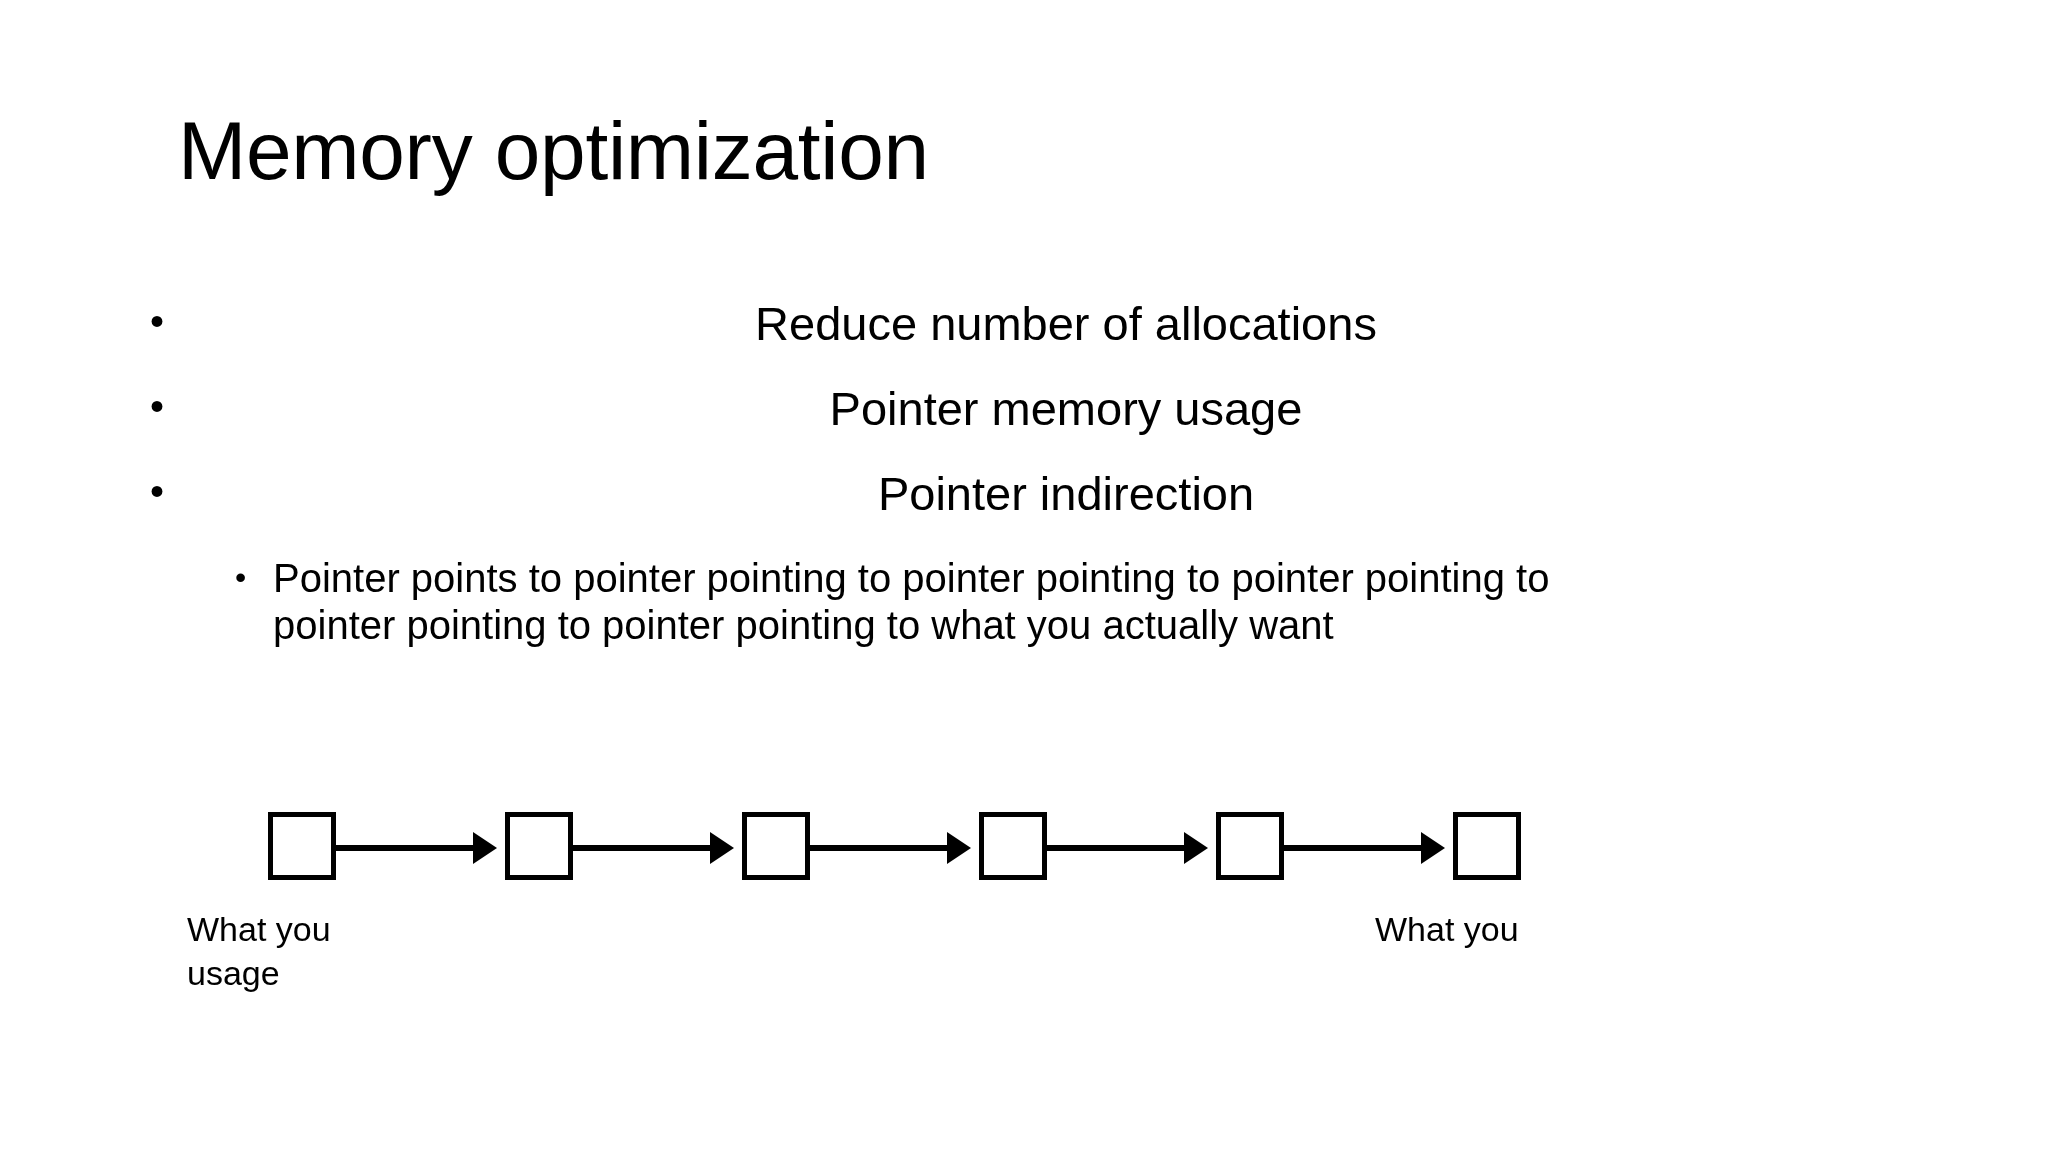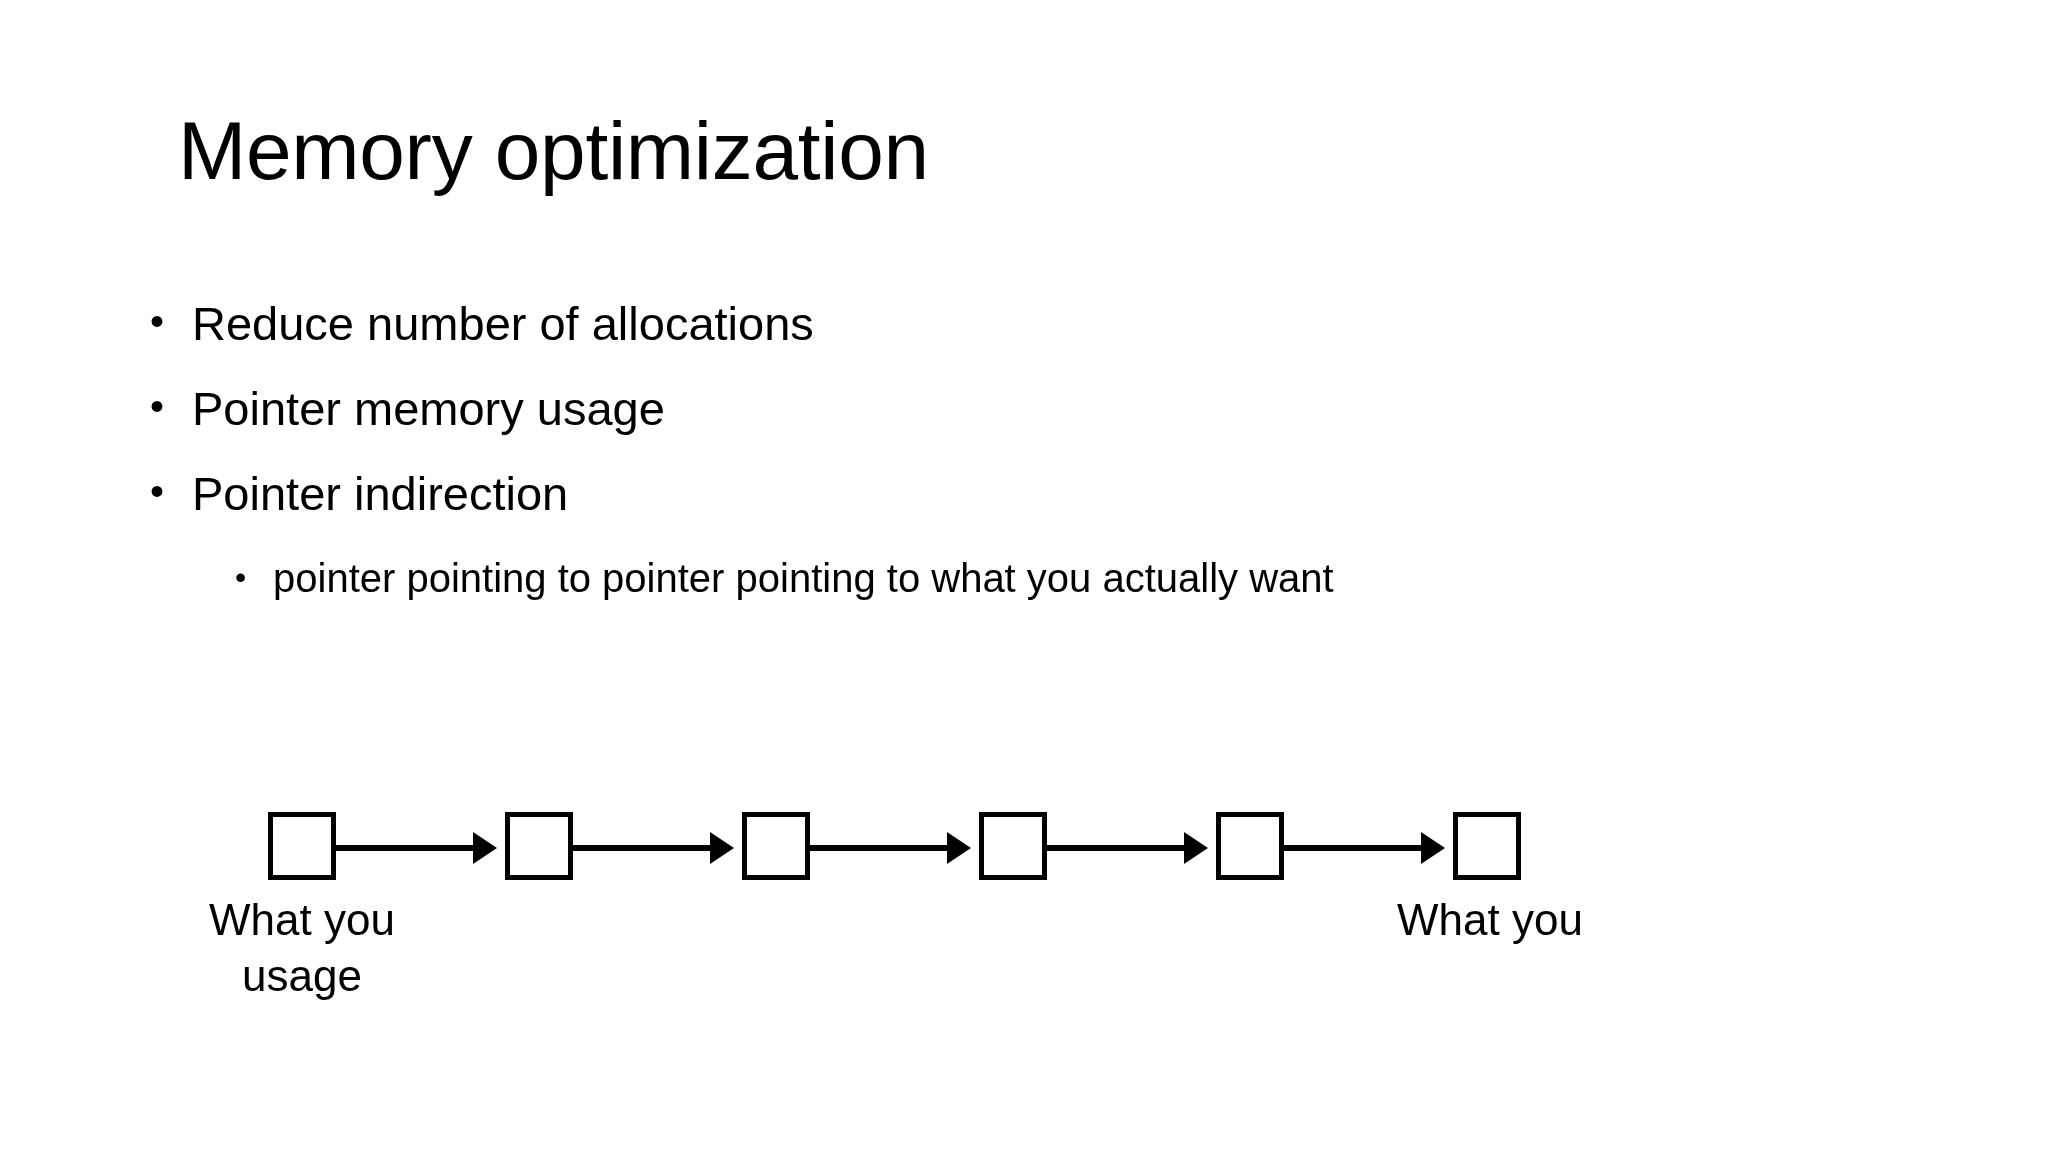--- a/index.html
+++ b/index.html
@@ -50,20 +50,21 @@
   .bullet-l1 .marker {
     flex: 0 0 auto;
     width: 42px;
     font-size: 40px;
     line-height: 1.08;
     text-align: left;
   }
   .bullet-l1 .btext {
     flex: 1 1 auto;
     white-space: nowrap;
+    text-align: center;
   }
 
   .bullet-l2 {
     display: flex;
     align-items: flex-start;
     font-size: 40px;
     line-height: 1.18;
     margin-top: 16px;
     margin-left: 85px;
     color: #000000;
@@ -117,25 +118,24 @@
     top: 20px;
     width: 0;
     height: 0;
     border-top: 16px solid transparent;
     border-bottom: 16px solid transparent;
     border-left: 24px solid #000000;
   }
 
   .chain-label {
     position: absolute;
-    top: 112px;
+    top: 128px;
     width: 230px;
-    font-size: 44px;
+    font-size: 34px;
     line-height: 1.28;
-    text-align: center;
     color: #000000;
   }
   .chain-label .lline {
     display: block;
   }
   .label-have { left: 187px; }
   .label-want { left: 1375px; }
 </style>
 </head>
 <body>
@@ -157,20 +157,21 @@
     </div>
 
     <div class="bullet-l1">
       <span class="marker">•</span>
       <span class="btext">Pointer indirection</span>
     </div>
 
     <div class="bullet-l2">
       <span class="marker">•</span>
       <span class="btext">
+        <span class="l2line">Pointer points to pointer pointing to pointer pointing to pointer pointing to</span>
         <span class="l2line">pointer pointing to pointer pointing to what you actually want</span>
       </span>
     </div>
 
   </div>
 
   <div class="diagram">
 
     <div class="chain">
 

